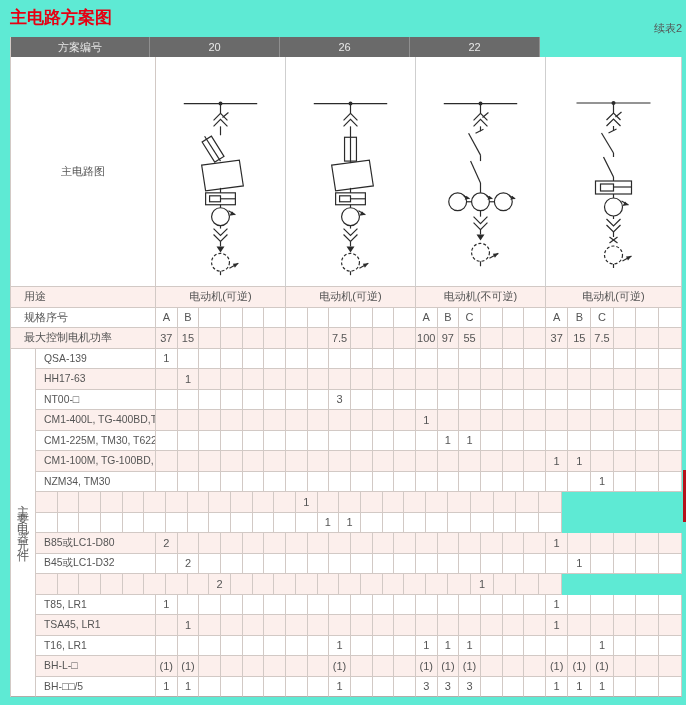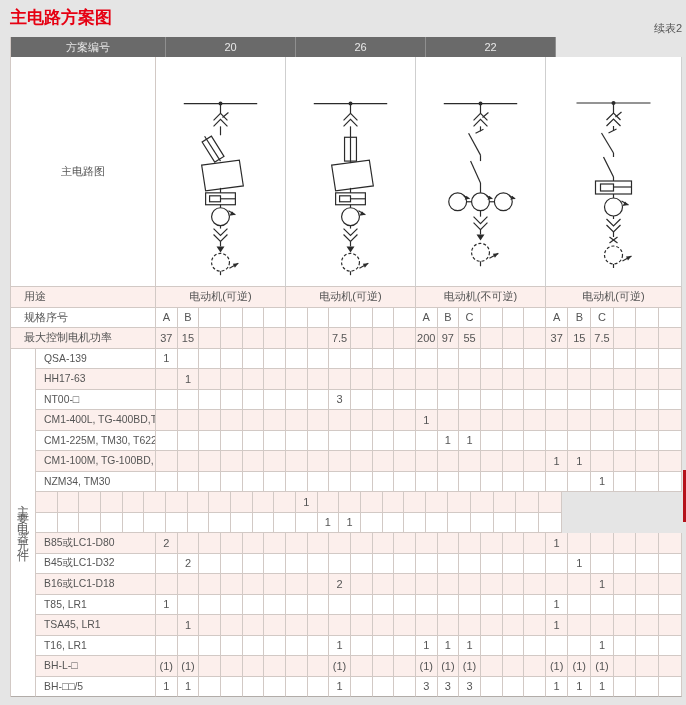--- a/index.html
+++ b/index.html
@@ -1,18 +1,18 @@
 <!DOCTYPE html>
 <html><head>
 <meta charset="utf-8">
 <style>
   :root{ --gl:#d2c9c5; --pink:#fcefec; --dark:#6a6a6a; --txt:#555; }
   html,body{margin:0;padding:0;background:#fff;}
   body{font-family:"Liberation Sans","DejaVu Sans",sans-serif;color:var(--txt);}
-  .page{position:relative;width:686px;height:705px;background:#e5e5e5;overflow:hidden;}
+  .page{position:relative;width:686px;height:705px;background:#5eead4;overflow:hidden;}
   .title{position:absolute;left:10px;top:6px;font-size:17px;font-weight:bold;color:#e60012;margin:0;}
   .cont{position:absolute;right:4px;top:21px;font-size:11px;color:#555;}
   .tbl{position:absolute;left:10px;top:37px;width:672px;border-left:1px solid var(--gl);}
   .row{display:flex;}
   .cell{box-sizing:border-box;flex:none;border-right:1px solid var(--gl);border-bottom:1px solid var(--gl);
         display:flex;align-items:center;justify-content:center;font-size:11px;color:#555;
         overflow:hidden;white-space:nowrap;background:#fff;}
   .hrow{height:20px;}
   .hcell{box-sizing:border-box;flex:none;height:20px;background:var(--dark);color:#e8e8e8;
          border-right:1px solid #8f8f8f;display:flex;align-items:center;justify-content:center;font-size:11px;}
@@ -37,21 +37,21 @@
 </head>
 <body>
 
 <div class="page">
   <h1 class="title">主电路方案图</h1>
   <div class="cont">续表2</div>
 
   <div class="tbl">
 
     <div class="row hrow">
-      <div class="hcell" style="width:155px">方案编号</div>
+      <div class="hcell" style="width:139px">方案编号</div>
       <div id="schemeHeads" class="row">
           <div class="hcell" style="width: 130px;">20</div>
           <div class="hcell" style="width: 130px;">26</div>
           <div class="hcell" style="width: 130px;">22</div>
         </div>
     </div>
 
     <div class="row drow">
       <div class="cell lbl" style="width:145px;justify-content:center;padding-left:0">主电路图</div>
 
@@ -302,21 +302,21 @@
           <div class="cell" style="width: 21.6667px;"></div>
           <div class="cell" style="width: 21.6667px;"></div>
           <div class="cell" style="width: 21.6667px;"></div>
           <div class="cell" style="width: 21.6667px;"></div>
           <div class="cell" style="width: 21.6667px;"></div>
           <div class="cell" style="width: 21.6667px;"></div>
           <div class="cell" style="width: 21.6667px;">7.5</div>
           <div class="cell" style="width: 21.6667px;"></div>
           <div class="cell" style="width: 21.6667px;"></div>
           <div class="cell" style="width: 21.6667px;"></div>
-          <div class="cell" style="width: 21.6667px;">200</div>
+          <div class="cell" style="width: 21.6667px;">100</div>
           <div class="cell" style="width: 21.6667px;">97</div>
           <div class="cell" style="width: 21.6667px;">55</div>
           <div class="cell" style="width: 21.6667px;"></div>
           <div class="cell" style="width: 21.6667px;"></div>
           <div class="cell" style="width: 21.6667px;"></div>
           <div class="cell" style="width: 22.6667px;">37</div>
           <div class="cell" style="width: 22.6667px;">15</div>
           <div class="cell" style="width: 22.6667px;">7.5</div>
           <div class="cell" style="width: 22.6667px;"></div>
           <div class="cell" style="width: 22.6667px;"></div>
@@ -618,21 +618,20 @@
             <div class="cell" style="width: 21.6667px;"></div>
             <div class="cell" style="width: 21.6667px;"></div>
             <div class="cell" style="width: 22.6667px;"></div>
             <div class="cell" style="width: 22.6667px;">1</div>
             <div class="cell" style="width: 22.6667px;"></div>
             <div class="cell" style="width: 22.6667px;"></div>
             <div class="cell" style="width: 22.6667px;"></div>
             <div class="cell" style="width: 22.6667px;"></div>
           </div>
           <div class="row r20 pinkrow">
-            <div class="cell name" style="width: 120px;">B16或LC1-D18</div>
             <div class="cell" style="width: 21.6667px;"></div>
             <div class="cell" style="width: 21.6667px;"></div>
             <div class="cell" style="width: 21.6667px;"></div>
             <div class="cell" style="width: 21.6667px;"></div>
             <div class="cell" style="width: 21.6667px;"></div>
             <div class="cell" style="width: 21.6667px;"></div>
             <div class="cell" style="width: 21.6667px;"></div>
             <div class="cell" style="width: 21.6667px;"></div>
             <div class="cell" style="width: 21.6667px;">2</div>
             <div class="cell" style="width: 21.6667px;"></div>

